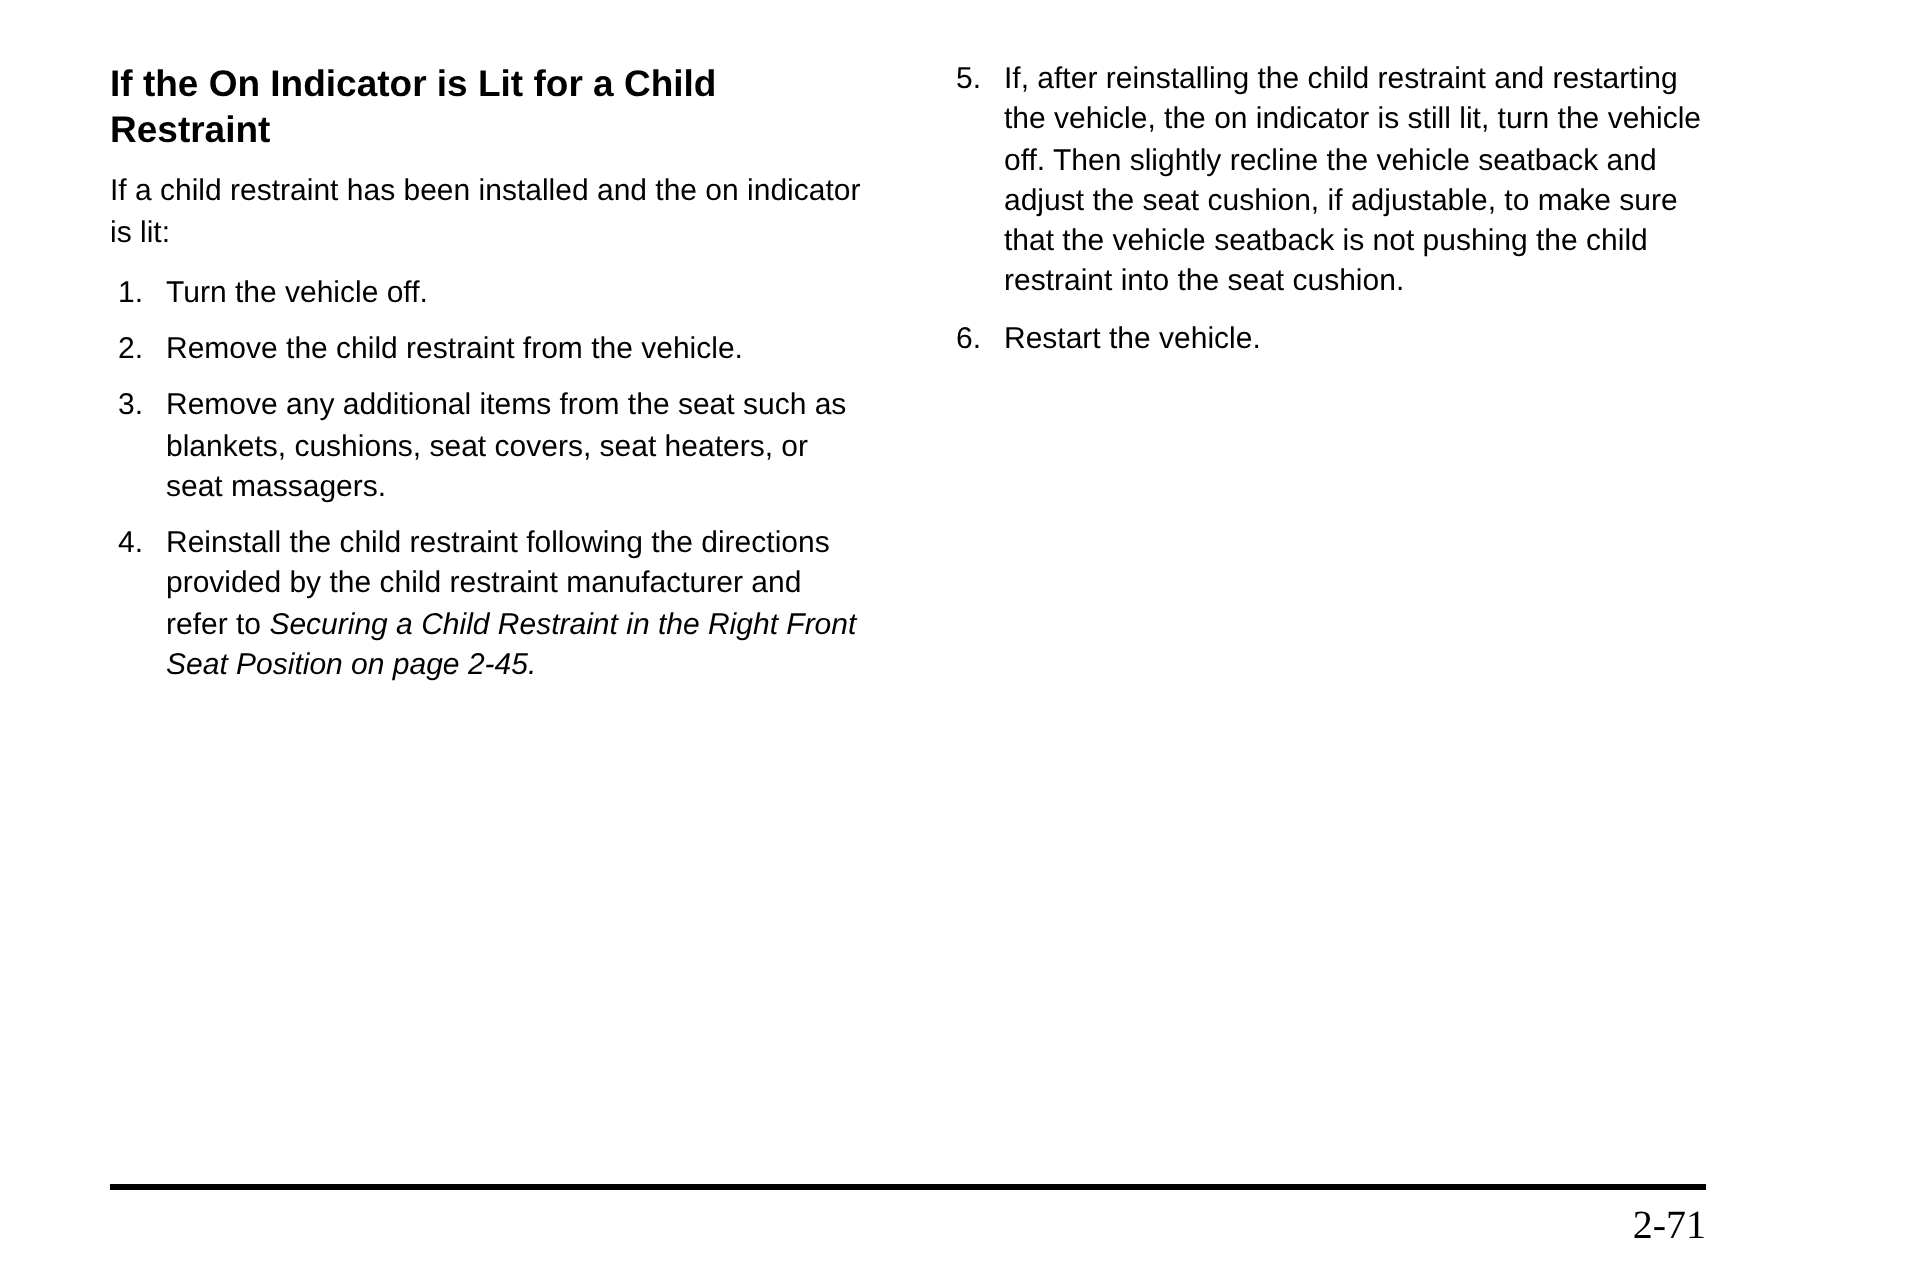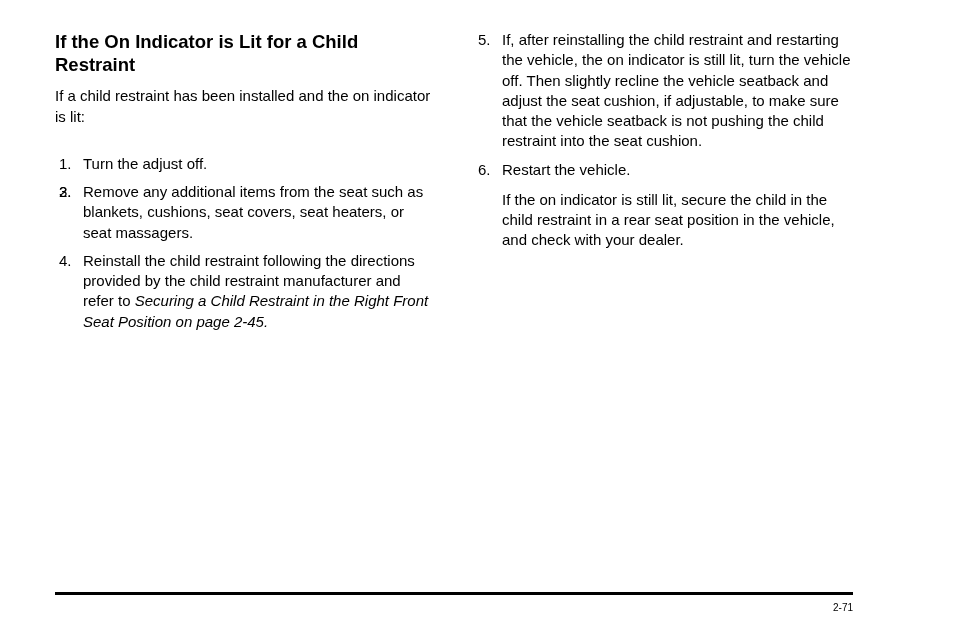--- a/index.html
+++ b/index.html
@@ -19,21 +19,21 @@
     font-size: 15px;
     line-height: 1.35;
   }
   .heading {
     font-size: 18.5px;
     font-weight: bold;
     line-height: 1.25;
     margin-bottom: 10px;
   }
   .intro {
-    margin-bottom: 27px;
+    margin-bottom: 10px;
   }
   ol.numlist {
     list-style: none;
     padding-left: 28px;
   }
   ol.numlist > li {
     position: relative;
     margin-bottom: 8px;
   }
   ol.numlist > li .marker {
@@ -53,41 +53,43 @@
   }
   .rule {
     border: none;
     border-top: 3px solid #000;
     margin: 0;
   }
   .pagenum {
     position: absolute;
     right: 0;
     top: 10px;
-    font-size: 10px;
+    font-size: 20px;
+    font-family: Liberation Serif, serif;
   }
 </style>
 </head>
 <body>
 
 <div class="page">
 
   <div class="cols">
 
     <div class="col">
       <div class="heading">If the On Indicator is Lit for a Child Restraint</div>
       <div class="intro">If a child restraint has been installed and the on indicator is lit:</div>
 
       <ol class="numlist">
         <li>
           <span class="marker">1.</span>
-          <span>Turn the adjust off.</span>
+          <span>Turn the vehicle off.</span>
         </li>
         <li>
           <span class="marker">2.</span>
+          <span>Remove the child restraint from the vehicle.</span>
         </li>
         <li>
           <span class="marker">3.</span>
           <span>Remove any additional items from the seat such as blankets, cushions, seat covers, seat heaters, or seat massagers.</span>
         </li>
         <li>
           <span class="marker">4.</span>
           <span>Reinstall the child restraint following the directions provided by the child restraint manufacturer and refer to </span><span class="ital">Securing a Child Restraint in the Right Front Seat Position on page 2‑45.</span>
         </li>
       </ol>
@@ -95,21 +97,20 @@
 
     <div class="col">
       <ol class="numlist">
         <li>
           <span class="marker">5.</span>
           <span>If, after reinstalling the child restraint and restarting the vehicle, the on indicator is still lit, turn the vehicle off. Then slightly recline the vehicle seatback and adjust the seat cushion, if adjustable, to make sure that the vehicle seatback is not pushing the child restraint into the seat cushion.</span>
         </li>
         <li>
           <span class="marker">6.</span>
           <span>Restart the vehicle.</span>
-          <div class="cont">If the on indicator is still lit, secure the child in the child restraint in a rear seat position in the vehicle, and check with your dealer.</div>
         </li>
       </ol>
     </div>
 
   </div>
 
   <div class="footer">
     <hr class="rule">
     <div class="pagenum">2-71</div>
   </div>

